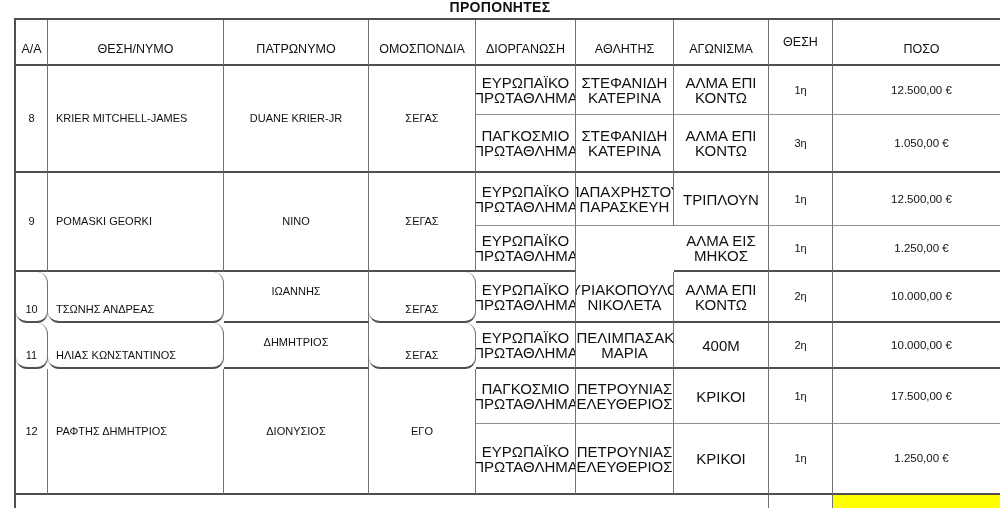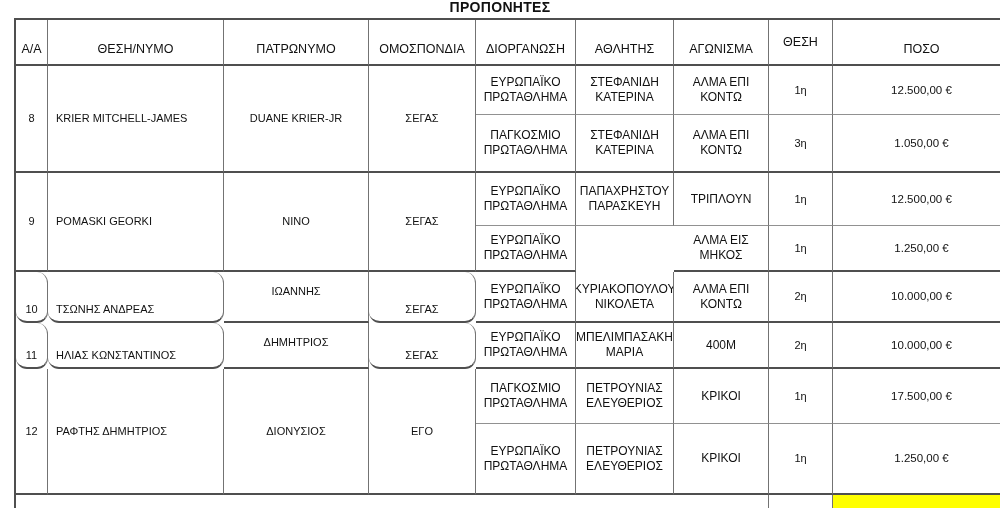--- a/index.html
+++ b/index.html
@@ -43,21 +43,21 @@
     box-sizing: border-box;
     padding: 2px 3px;
     overflow: hidden;
   }
   .last-col { border-right: none; }
   .rec-end { border-bottom: 2px solid #4f4f4f; }
   .cut { border-bottom: none; }
   .hdr { font-size: 12.5px; align-items: flex-end; padding-bottom: 7px; }
   .hdr-center { align-items: center; padding-bottom: 2px; }
   .name { justify-content: flex-start; text-align: center; padding-left: 8px; }
-  .small { font-size: 12px; }
+  .small { font-size: 15px; }
   .amount { font-size: 11.5px; }
   .v-end { align-items: flex-end; padding-bottom: 4px; border-radius: 11px; }
   .v-start { align-items: flex-start; padding-top: 12px; }
 </style>
 </head>
 <body>
 
 <div class="title-bar">ΠΡΟΠΟΝΗΤΕΣ</div>
 
 <div class="table-wrap">

